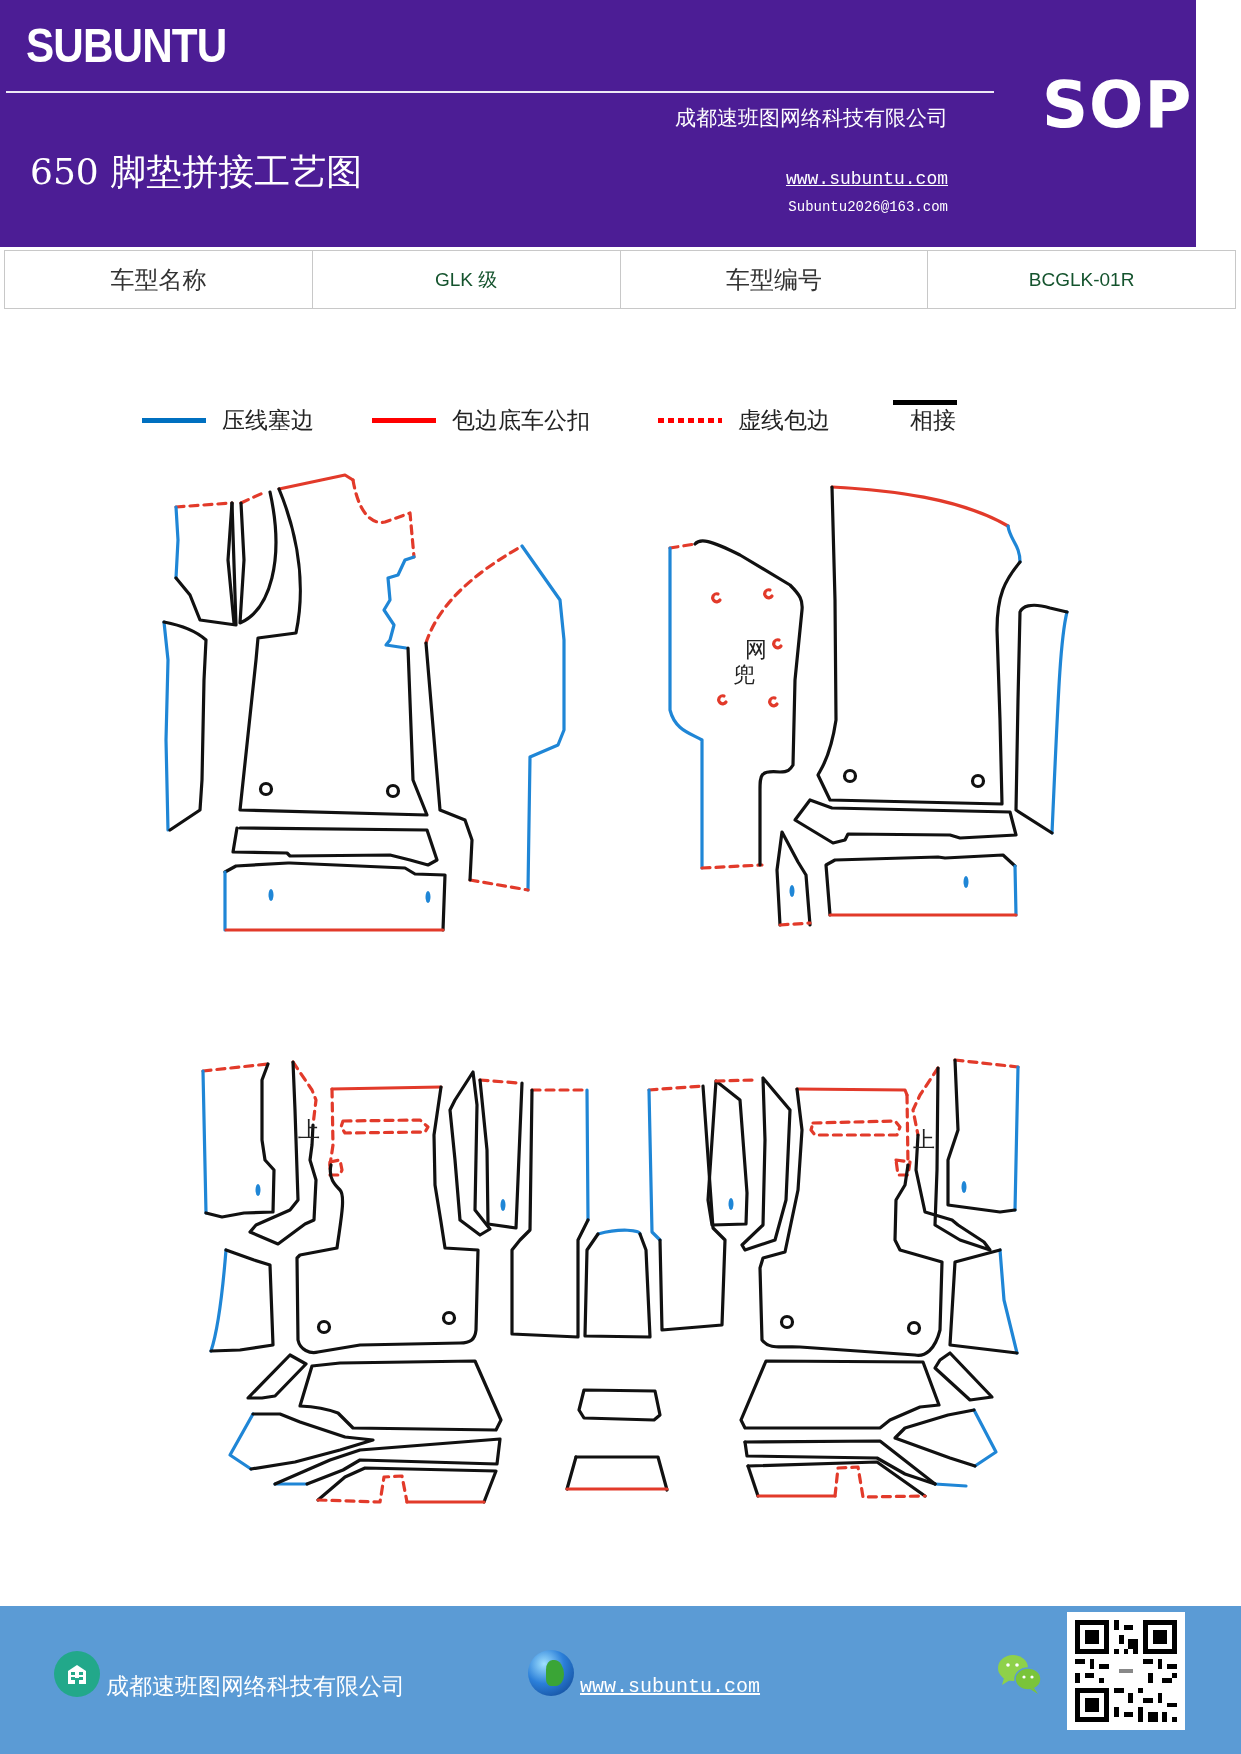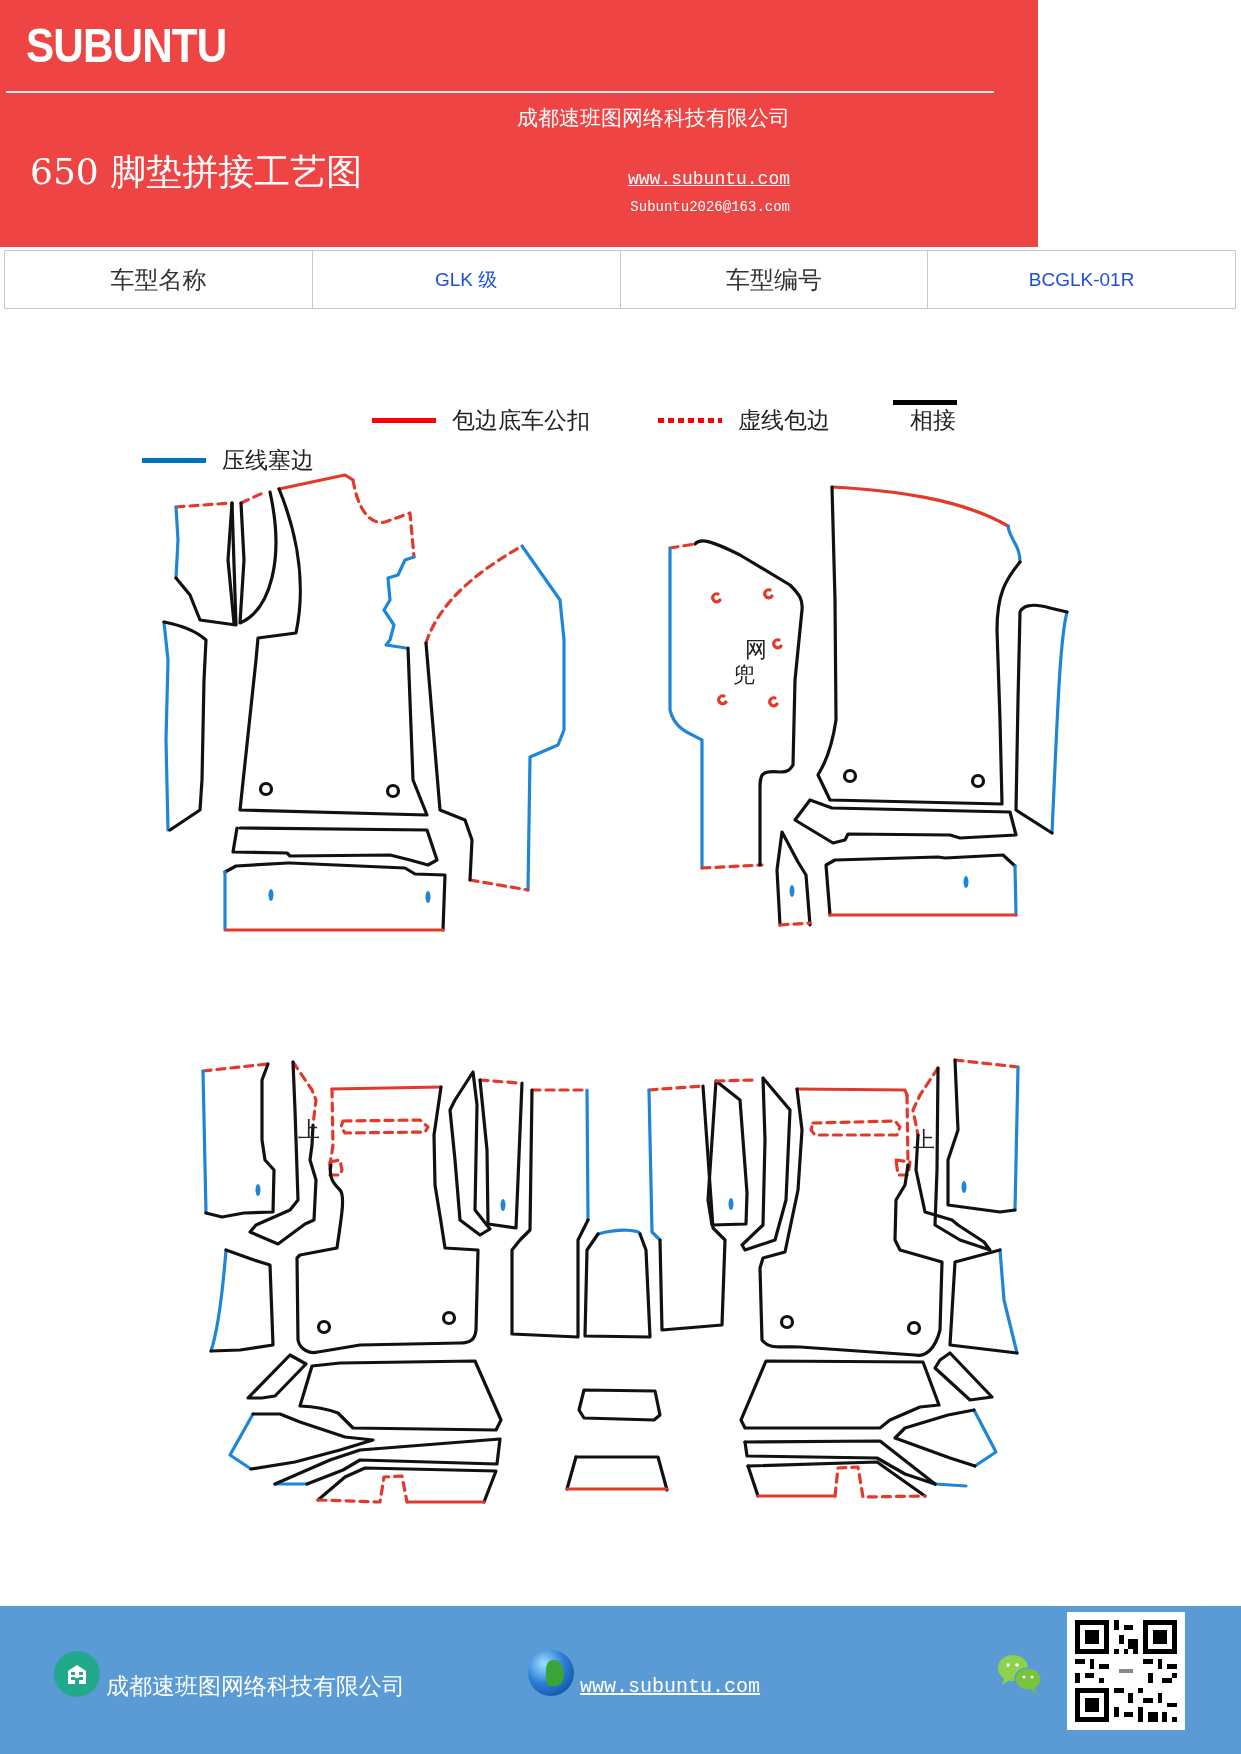--- a/index.html
+++ b/index.html
@@ -1,31 +1,31 @@
 <!DOCTYPE html>
 <html><head>
 <meta charset="utf-8">
 <style>
   * { box-sizing: border-box; margin: 0; padding: 0; }
   html, body { width: 1241px; height: 1754px; background: #ffffff; overflow: hidden; }
   body { position: relative; font-family: "DejaVu Serif", serif; }
 
-  .header { position: absolute; left: 0; top: 0; width: 1038px; height: 247px; background: #ef4444; }
+  .header { position: absolute; left: 0; top: 0; width: 1196px; height: 247px; background: #4c1d95; }
   .brand { position: absolute; left: 26px; top: 18px; color: #fff; font-family: "Liberation Sans", sans-serif; font-weight: bold; font-size: 48px; letter-spacing: -1px; transform: scaleX(0.88); transform-origin: left center; }
   .header-rule { position: absolute; left: 6px; top: 91px; width: 988px; height: 2px; background: #ffffff; opacity: 0.9; }
   .doc-title { position: absolute; left: 30px; top: 148px; color: #fff; font-size: 36px; font-family: "DejaVu Serif", serif; letter-spacing: 0px; }
   .company { position: absolute; right: 248px; top: 104px; color: #fff; font-size: 21px; font-family: "DejaVu Serif", serif; }
   .website { position: absolute; right: 248px; top: 169px; color: #fff; font-size: 18px; font-family: "Liberation Mono", monospace; text-decoration: underline; }
   .email { position: absolute; right: 248px; top: 199px; color: #fff; font-size: 14px; font-family: "Liberation Mono", monospace; }
   .sop { position: absolute; left: 1042px; top: 68px; color: #fff; font-family: "DejaVu Sans", sans-serif; font-weight: bold; font-size: 64px; letter-spacing: 1px; }
 
   .info-table { position: absolute; left: 4px; top: 250px; width: 1232px; border-collapse: collapse; }
   .info-table td { border: 1.5px solid #c8c8c8; height: 58px; text-align: center; vertical-align: middle; font-size: 24px; color: #222; width: 25%; }
   .info-table td.label { font-family: "DejaVu Sans", sans-serif; font-weight: 300; color: #333; }
-  .info-table td.value { font-family: "Liberation Sans", sans-serif; font-size: 19px; color: #1d4ed8; margin-top: 14px; }
+  .info-table td.value { font-family: "Liberation Sans", sans-serif; font-size: 19px; color: #14532d; margin-top: 14px; }
 
   .legend { position: absolute; top: 400px; left: 0; width: 1241px; height: 40px; }
   .legend-item { position: absolute; top: 0; height: 40px; display: flex; align-items: center; }
   .legend-swatch { width: 64px; height: 5px; margin-right: 16px; }
   .legend-swatch.dotted { height: 5px; background: repeating-linear-gradient(90deg, #ff0000 0 6px, transparent 6px 10px) !important; }
   .legend-label { font-size: 23px; color: #222; font-family: "DejaVu Sans", sans-serif; font-weight: 300; }
 
   .diagram { position: absolute; left: 0; top: 450px; width: 1241px; height: 1150px; }
 
   .footer { position: absolute; left: 0; top: 1606px; width: 1241px; height: 148px; background: #5b9bd5; }
@@ -55,21 +55,21 @@
       <tr>
     <td class="label">车型名称</td>
     <td class="value">GLK 级</td>
     <td class="label">车型编号</td>
     <td class="value">BCGLK-01R</td>
   </tr>
 </tbody>
   </table>
 
 <div class="legend">
-  <div class="legend-item" style="left:142px;margin-top:40px;">
+  <div class="legend-item" style="left:142px;">
     <div class="legend-swatch" style="background:#0070c0;"></div>
     <span class="legend-label">压线塞边</span>
   </div>
   <div class="legend-item" style="left:372px;">
     <div class="legend-swatch" style="background:#ff0000;"></div>
     <span class="legend-label">包边底车公扣</span>
   </div>
   <div class="legend-item" style="left:658px;">
     <div class="legend-swatch dotted"></div>
     <span class="legend-label">虚线包边</span>

